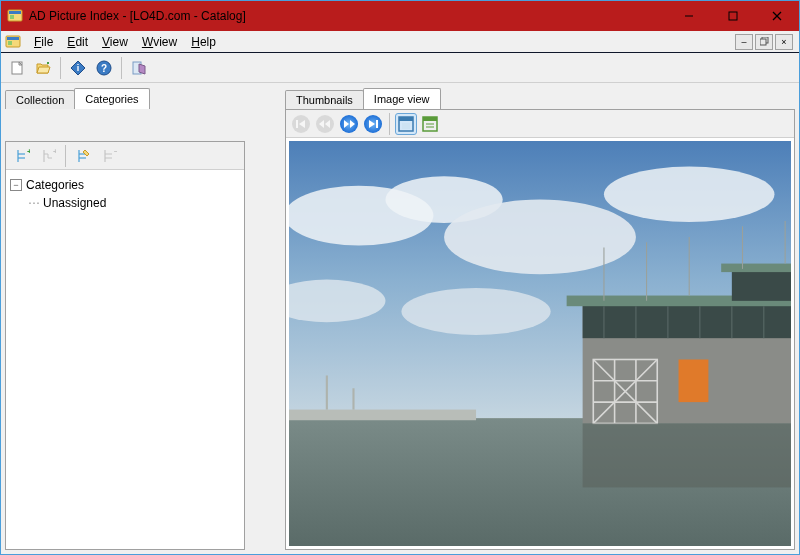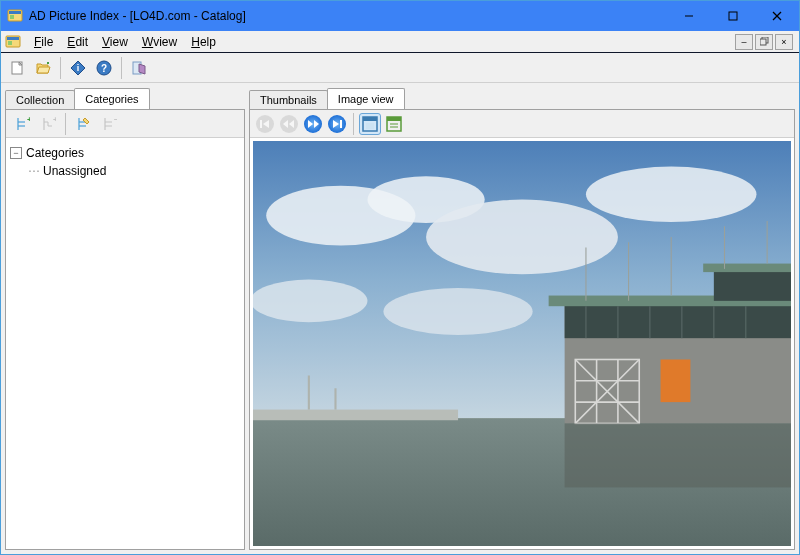--- a/index.html
+++ b/index.html
@@ -1,37 +1,37 @@
 <!DOCTYPE html>
 <html><head>
 <meta charset="utf-8">
 <style>
 * { box-sizing: border-box; margin: 0; padding: 0; }
 body { font-family: "Segoe UI", Tahoma, sans-serif; font-size: 12px; background: #fff; }
 .window { width: 800px; height: 555px; border: 1px solid #4a9edb; display: flex; flex-direction: column; background: #fff; position: relative; }
-.titlebar { height: 30px; display: flex; align-items: center; padding: 0 0 0 6px; background: #3b82f6; }
+.titlebar { height: 30px; display: flex; align-items: center; padding: 0 0 0 6px; background: #b91c1c; }
 .titlebar .app-icon { width: 16px; height: 16px; margin-right: 6px; }
 .titlebar .title { flex: 1; color: #000; font-size: 12px; }
 .titlebar .winbtn { width: 44px; height: 28px; display: flex; align-items: center; justify-content: center; cursor: pointer; }
 
 .menubar { height: 22px; display: flex; align-items: center; padding: 0 4px; background: #f0f0f0; border-bottom: 1px solid #0f172a; position: relative; }
 .menubar .app-icon { width: 16px; height: 16px; margin-right: 6px; }
 .menubar .menu-item { padding: 2px 7px; cursor: pointer; }
 .menubar .menu-item .u { text-decoration: underline; }
 .menubar .mdi { margin-left: auto; display: flex; gap: 2px; padding-right: 2px;}
 .menubar .mdi .mdibtn { width: 18px; height: 16px; border: 1px solid #a0a0a0; background: #e8e8e8; display:flex; align-items:center; justify-content:center; cursor:pointer; font-size:9px;}
 
 .toolbar { height: 30px; display: flex; align-items: center; padding: 2px 4px; background: #f0f0f0; border-bottom: 1px solid #d0d0d0; gap: 2px; }
 .tbtn { width: 24px; height: 24px; display: flex; align-items: center; justify-content: center; cursor: pointer; border: 1px solid transparent; border-radius: 2px; }
 .tsep { width: 1px; height: 22px; background: #c0c0c0; margin: 0 3px; }
 
 .content { flex: 1; display: flex; padding: 4px; gap: 4px; background: #f0f0f0; overflow: hidden; }
 .pane { background: #f0f0f0; display: flex; flex-direction: column; }
-.left { width: 240px; }
-.right { flex: 1; }
+.left { width: 240px; gap: 32px; }
+.right { flex: 1; margin-left: 36px; }
 
 .tabs { display: flex; height: 22px; align-items: flex-end; }
 .tab { padding: 3px 10px; border: 1px solid #a0a0a0; border-bottom: none; background: #ececec; cursor: pointer; font-size: 11px; border-radius: 2px 2px 0 0; margin-right: -1px; position: relative; }
 .tab.active { background: #fff; z-index: 2; padding-top: 4px; padding-bottom: 4px; }
 
 .pane-body { flex: 1; border: 1px solid #a0a0a0; background: #fff; display: flex; flex-direction: column; overflow: hidden; }
 
 .subtoolbar { height: 28px; display: flex; align-items: center; padding: 2px 4px; gap: 2px; background: #f0f0f0; border-bottom: 1px solid #d0d0d0; }
 
 .tree { flex: 1; padding: 6px 4px; font-size: 12px; overflow: auto;}

